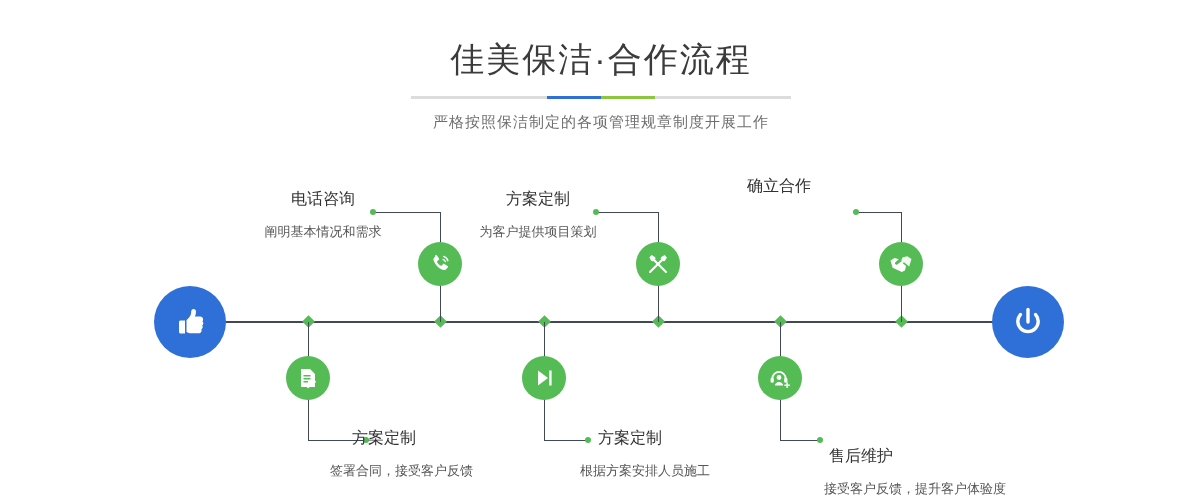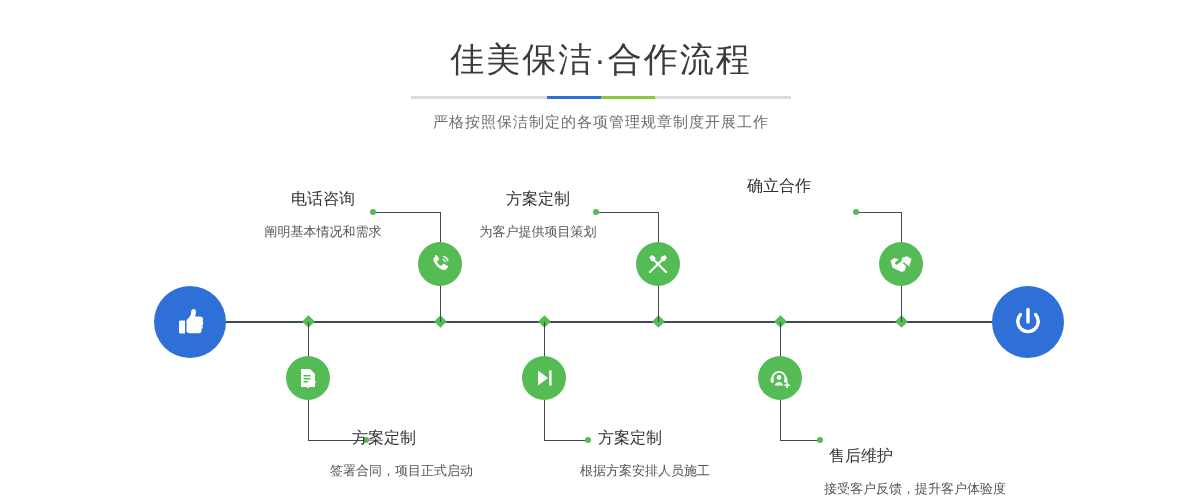--- a/index.html
+++ b/index.html
@@ -206,21 +206,21 @@
       <svg width="24" height="24" viewBox="0 0 24 24">
         <path fill="#ffffff" d="M5 3h9l5 5v13H5z"></path>
         <path fill="#55bb55" d="M7.5 9h7v1.4h-7zM7.5 12h7v1.4h-7zM7.5 15h4.5v1.4H7.5z"></path>
         <path fill="#ffffff" d="M17.6 13.2l2.6 2.6-5.1 5.1-2.6-2.6z"></path>
         <path fill="#ffffff" d="M11.6 19.6l-.5 2.6 2.6-.6z"></path>
       </svg>
     </span>
   </div>
   <div class="lbl below" style="left:330px; top:427px; width:200px; text-align:left;">
     <div class="lbl-title" style="padding-left:22px;">方案定制</div>
-    <div class="lbl-desc">签署合同，项目正式启动</div>
+    <div class="lbl-desc">签署合同，接受客户反馈</div>
   </div>
 
   <div class="dot" style="left:654px;"></div>
   <div class="vline" style="left:658px; top:212px; height:110px;"></div>
   <div class="hline" style="left:596px; top:212px; width:62px;"></div>
   <div class="tip-dot" style="left:593px; top:209px;"></div>
   <div class="node-icon" style="left:636px; top:242px;">
     <span>
       <svg width="26" height="26" viewBox="0 0 26 26">
         <path fill="none" stroke="#ffffff" stroke-width="2.1" stroke-linecap="round" d="M5 21L16.5 9.5"></path>

